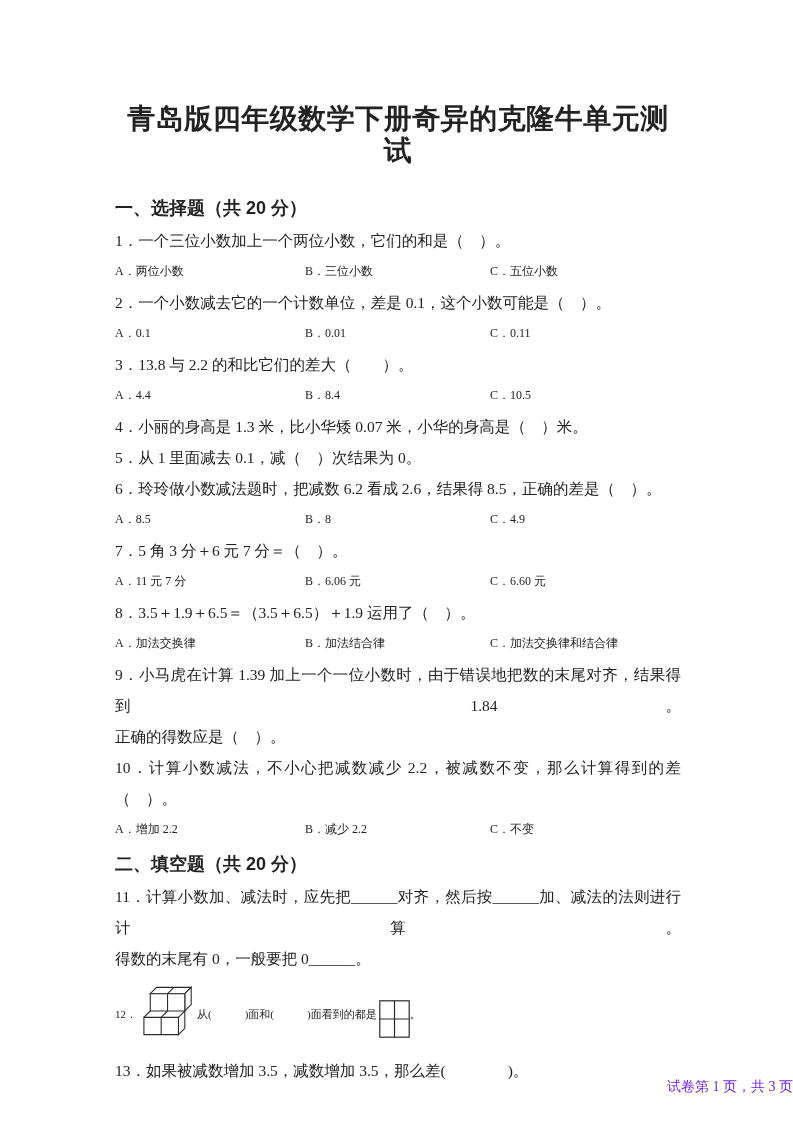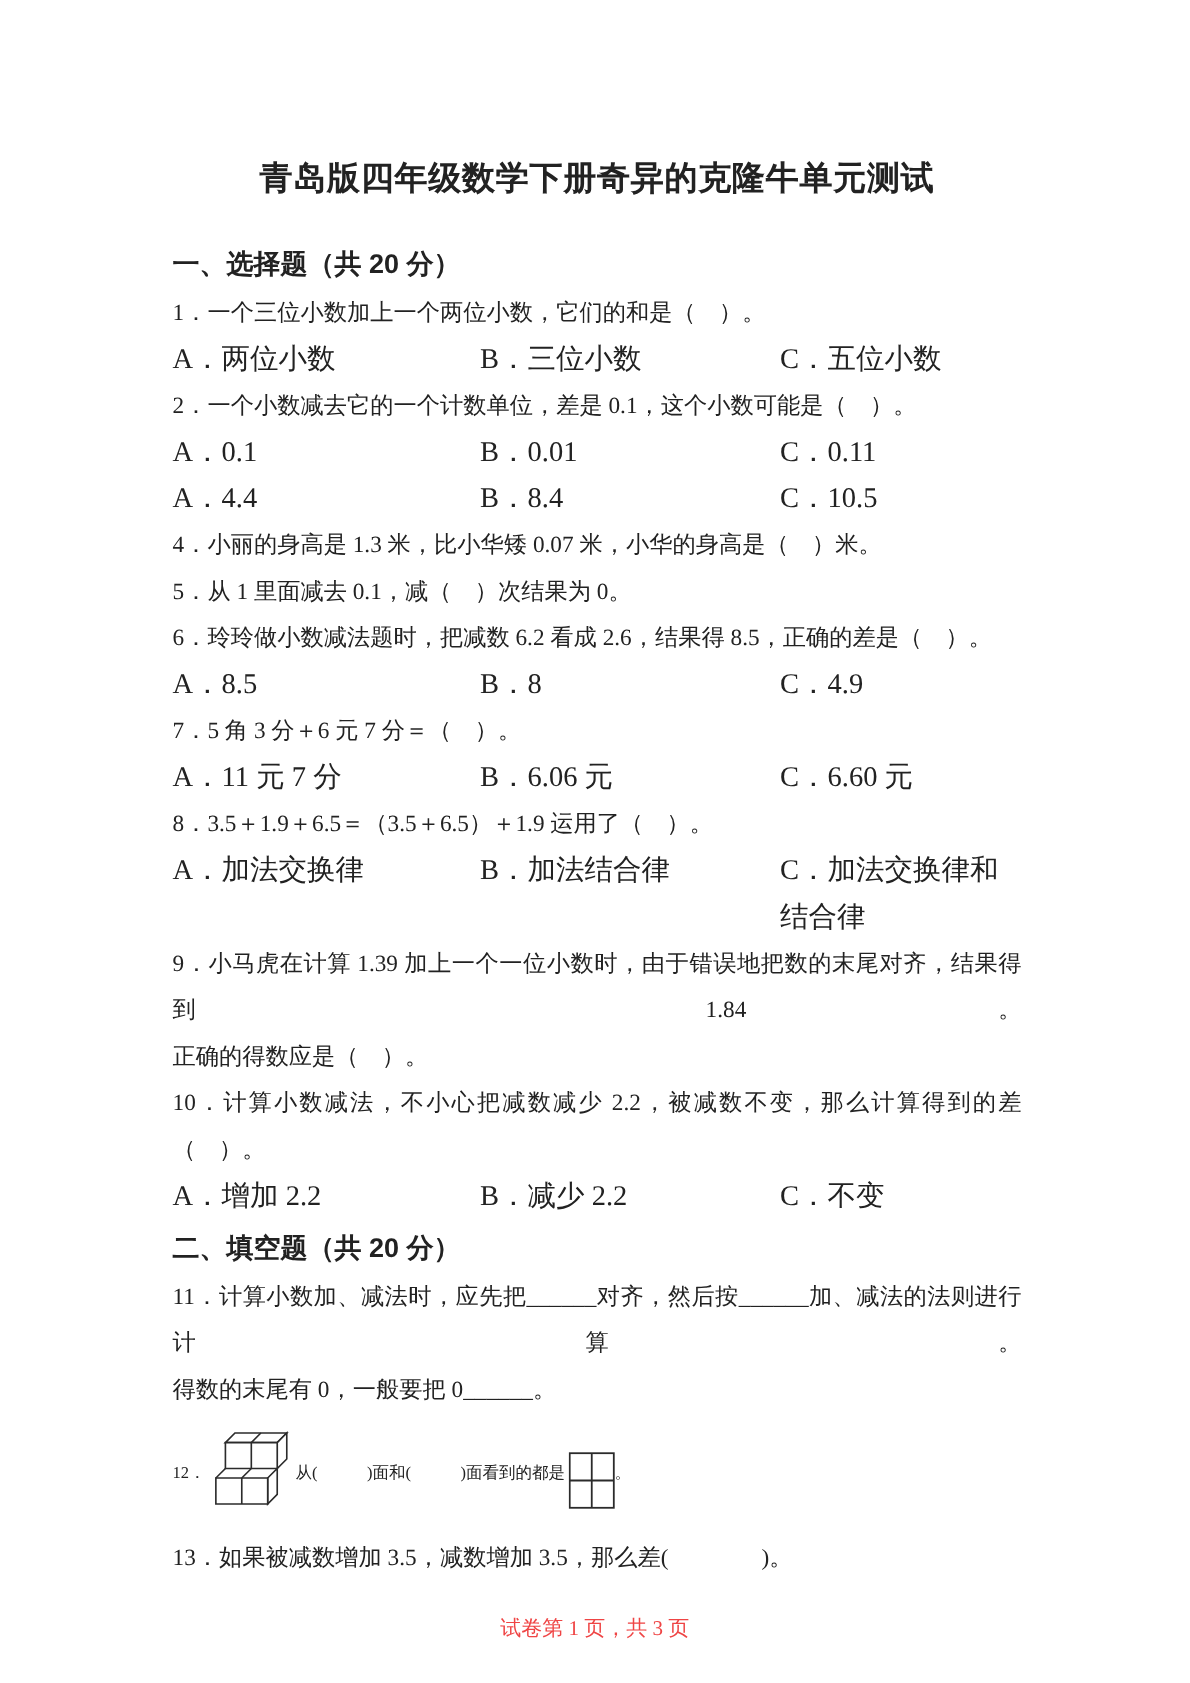--- a/index.html
+++ b/index.html
@@ -10,50 +10,50 @@
     color: #222222;
     overflow: hidden;
     position: relative;
   }
   .doc {
     position: absolute; inset: 0;
     padding: 103px 112px 0 115px;
   }
   .title {
     font-family: "Liberation Sans", "DejaVu Sans", sans-serif;
-    font-size: 22px; font-weight: 700;
+    font-size: 28px; font-weight: 700;
     text-align: center; line-height: 32px;
     letter-spacing: 0.5px;
   }
   .sec-heading {
     font-family: "Liberation Sans", "DejaVu Sans", sans-serif;
     font-size: 18px; font-weight: 700;
     line-height: 34px; margin-top: 24px;
   }
   .sec2-heading { margin-top: 2px; }
   .q { font-size: 15.5px; line-height: 31px; text-align: justify; font-family: Liberation Serif, serif; }
   .q.full-line { text-align: justify; text-align-last: justify; }
-  .opts { display: flex; font-size: 19px; line-height: 31px; gap: 15px; }
+  .opts { display: flex; font-size: 12px; line-height: 31px; }
   .opt.c1 { width: 190px; }
   .opt.c2 { width: 185px; }
   .opt.c3 { flex: 1; }
   .q12row {
     display: flex; align-items: center;
     font-size: 11px; line-height: 31px;
     margin: 5px 0 6px 0; height: 70px;
   }
   .q12row svg { flex: 0 0 auto; }
   .cube-svg { margin: -6px 4px 0 6px; }
   .grid-svg { margin-left: 2px; margin-top: 10px; }
   .fig-stroke { stroke: #2b2b2b; stroke-width: 1.2; fill: #ffffff; }
   .fig-line { stroke: #2b2b2b; stroke-width: 1.2; fill: none; }
   .footer {
     position: absolute; top: 1075px; left: 0;
-    width: 100%; text-align: center;
-    font-size: 14px; line-height: 24px; color: #ef4444;
+    width: 100%; text-align: right;
+    font-size: 14px; line-height: 24px; color: #6d28d9;
   }
 </style>
 </head>
 <body>
 
 <div class="doc">
 
   <div class="title">青岛版四年级数学下册奇异的克隆牛单元测试</div>
 
   <div class="sec-heading">一、选择题（共 20 分）</div>
@@ -65,20 +65,21 @@
     <span class="opt c3">C．五位小数</span>
   </div>
 
   <div class="q">2．一个小数减去它的一个计数单位，差是 0.1，这个小数可能是（　）。</div>
   <div class="opts">
     <span class="opt c1">A．0.1</span>
     <span class="opt c2">B．0.01</span>
     <span class="opt c3">C．0.11</span>
   </div>
 
+  <div class="q">3．13.8 与 2.2 的和比它们的差大（　　）。</div>
   <div class="opts">
     <span class="opt c1">A．4.4</span>
     <span class="opt c2">B．8.4</span>
     <span class="opt c3">C．10.5</span>
   </div>
 
   <div class="q">4．小丽的身高是 1.3 米，比小华矮 0.07 米，小华的身高是（　）米。</div>
 
   <div class="q">5．从 1 里面减去 0.1，减（　）次结果为 0。</div>
 

